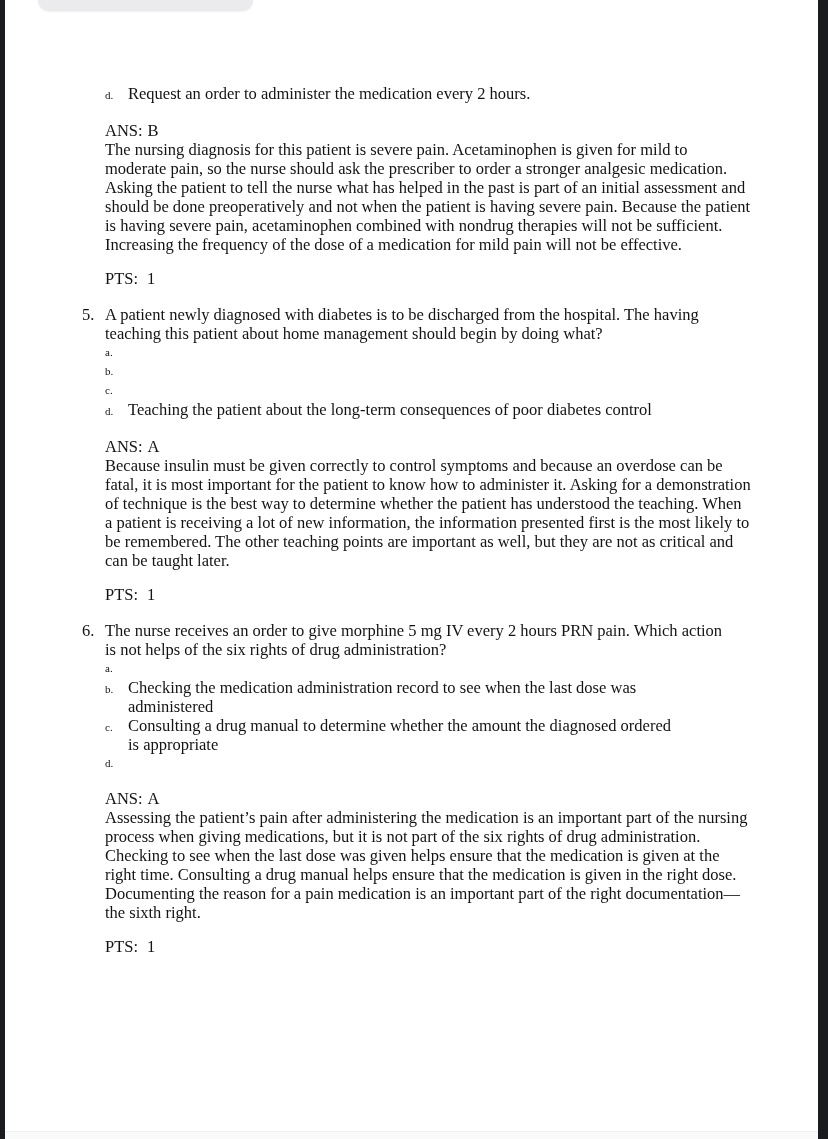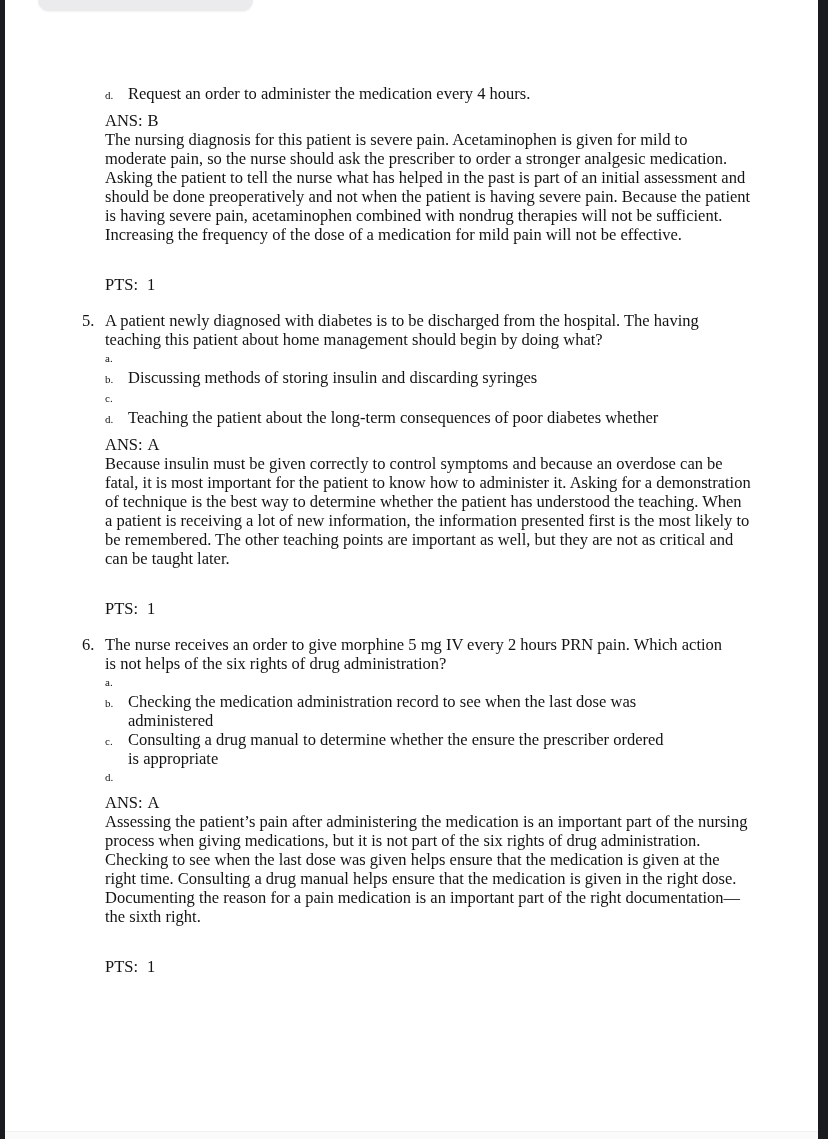--- a/index.html
+++ b/index.html
@@ -42,66 +42,65 @@
   .row { display: flex; align-items: baseline; }
   .olet {
     flex: 0 0 23px;
     font-size: 11px;
   }
   .otext { width: 546px; }
   .qrow { display: flex; align-items: baseline; margin-left: -23px; margin-top: 17px; }
   .qnum { flex: 0 0 23px; }
   .qbody { width: 623px; }
   .qtext { width: 623px; max-width: 623px; }
-  .ans-block { margin-top: 6px; }
+  .ans-block { margin-top: 16px; }
   .rationale { width: 646px; }
-  .pts { margin-top: 31px; }
+  .pts { margin-top: 15px; }
   .pts-val { margin-left: 9px; }
   .ans-letter { margin-left: 5px; }
   .italic { }
 </style>
 </head>
 <body>
 
 <div class="edge edge-left"></div>
 <div class="edge edge-right"></div>
 <div class="tab"></div>
 <div class="bottom-bar"></div>
 
 <div class="doc">
 
   <div class="row">
     <span class="olet">d.</span>
-    <span class="otext">Request an order to administer the medication every 4 hours.</span>
+    <span class="otext">Request an order to administer the medication every 2 hours.</span>
   </div>
 
   <div class="ans-block">
     <div><span>ANS:</span><span class="ans-letter">B</span></div>
     <div class="rationale">The nursing diagnosis for this patient is severe pain. Acetaminophen is given for mild to moderate pain, so the nurse should ask the prescriber to order a stronger analgesic medication. Asking the patient to tell the nurse what has helped in the past is part of an initial assessment and should be done preoperatively and not when the patient is having severe pain. Because the patient is having severe pain, acetaminophen combined with nondrug therapies will not be sufficient. Increasing the frequency of the dose of a medication for mild pain will not be effective.</div>
   </div>
 
   <div class="pts"><span>PTS:</span><span class="pts-val">1</span></div>
 
   <div class="qrow">
     <span class="qnum">5.</span>
     <div class="qbody">
       <div class="qtext">A patient newly diagnosed with diabetes is to be discharged from the hospital. The having teaching this patient about home management should begin by doing what?</div>
       <div class="row">
         <span class="olet">a.</span>
       </div>
       <div class="row">
         <span class="olet">b.</span>
-        <span class="otext">Discussing methods of storing insulin and discarding syringes</span>
       </div>
       <div class="row">
         <span class="olet">c.</span>
       </div>
       <div class="row">
         <span class="olet">d.</span>
-        <span class="otext">Teaching the patient about the long-term consequences of poor diabetes whether</span>
+        <span class="otext">Teaching the patient about the long-term consequences of poor diabetes control</span>
       </div>
     </div>
   </div>
 
   <div class="ans-block">
     <div><span>ANS:</span><span class="ans-letter">A</span></div>
     <div class="rationale">Because insulin must be given correctly to control symptoms and because an overdose can be fatal, it is most important for the patient to know how to administer it. Asking for a demonstration of technique is the best way to determine whether the patient has understood the teaching. When a patient is receiving a lot of new information, the information presented first is the most likely to be remembered. The other teaching points are important as well, but they are not as critical and can be taught later.</div>
   </div>
 
   <div class="pts"><span>PTS:</span><span class="pts-val">1</span></div>
@@ -112,21 +111,21 @@
       <div class="qtext"><span>The nurse receives an order to give morphine 5 mg IV every 2 hours PRN pain. Which action is </span><span class="italic">not</span><span> helps of the six rights of drug administration?</span></div>
       <div class="row">
         <span class="olet">a.</span>
       </div>
       <div class="row">
         <span class="olet">b.</span>
         <span class="otext">Checking the medication administration record to see when the last dose was administered</span>
       </div>
       <div class="row">
         <span class="olet">c.</span>
-        <span class="otext">Consulting a drug manual to determine whether the ensure the prescriber ordered is appropriate</span>
+        <span class="otext">Consulting a drug manual to determine whether the amount the diagnosed ordered is appropriate</span>
       </div>
       <div class="row">
         <span class="olet">d.</span>
       </div>
     </div>
   </div>
 
   <div class="ans-block">
     <div><span>ANS:</span><span class="ans-letter">A</span></div>
     <div class="rationale">Assessing the patient’s pain after administering the medication is an important part of the nursing process when giving medications, but it is not part of the six rights of drug administration. Checking to see when the last dose was given helps ensure that the medication is given at the right time. Consulting a drug manual helps ensure that the medication is given in the right dose. Documenting the reason for a pain medication is an important part of the right documentation—the sixth right.</div>

